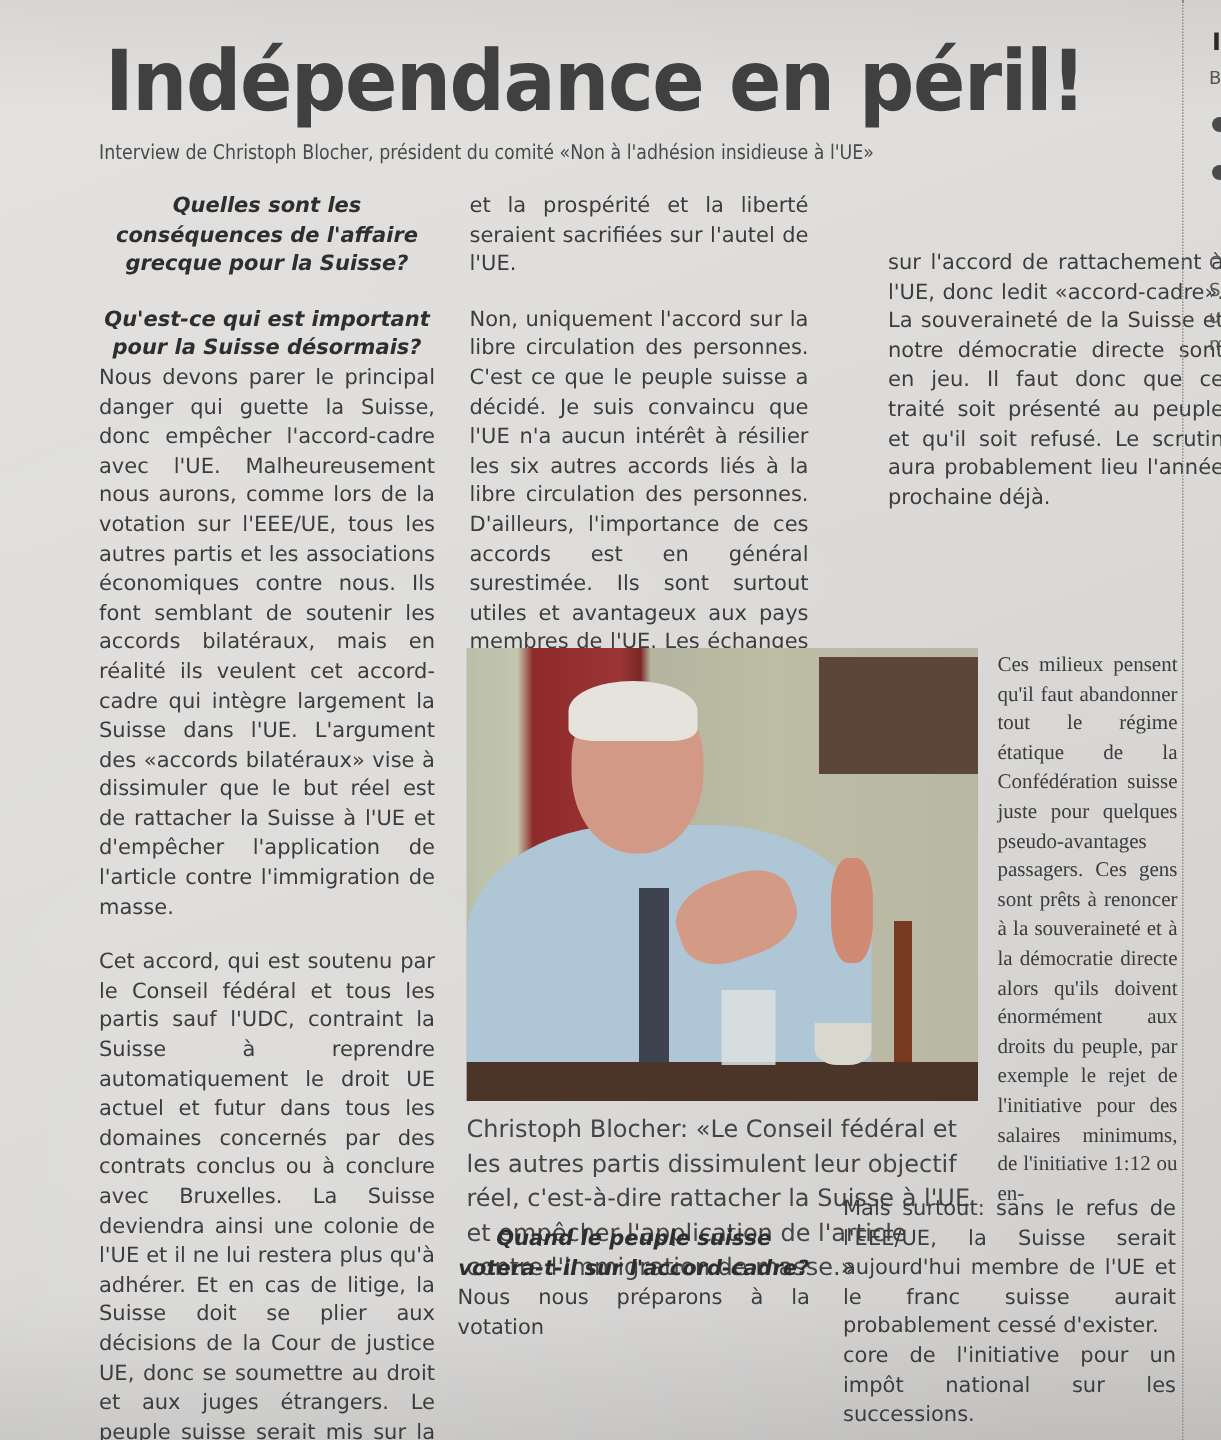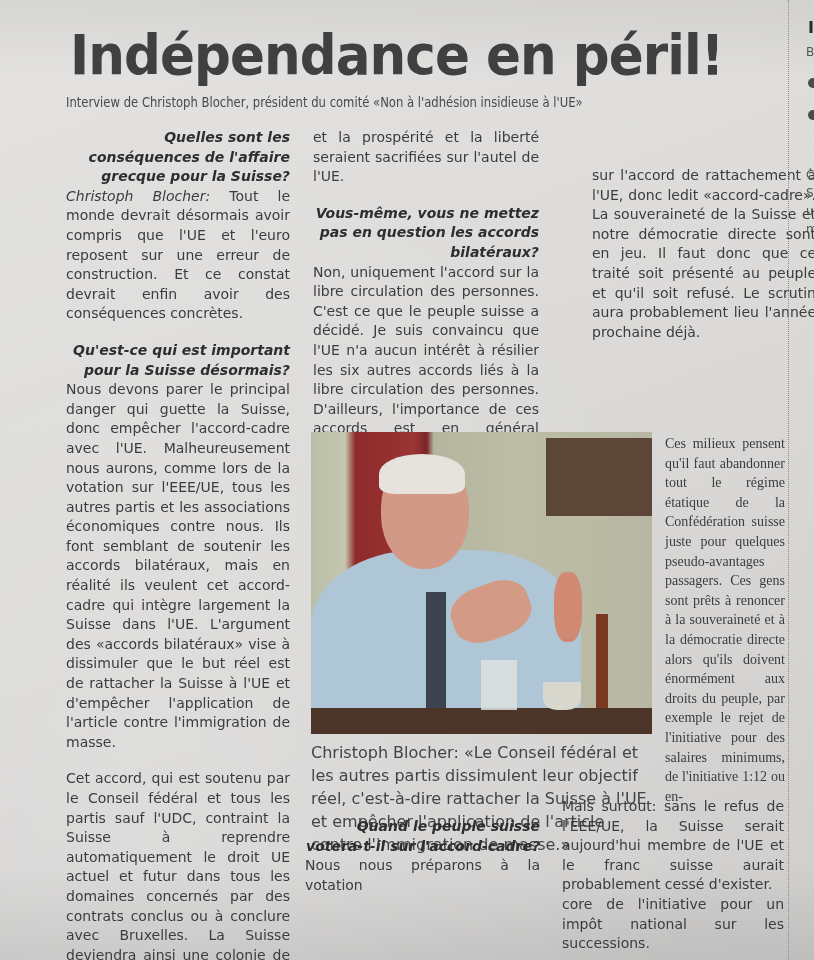--- a/index.html
+++ b/index.html
@@ -22,21 +22,21 @@
   }
   .subtitle {
     position:absolute; left:66px; top:94px; font-size:13.5px; color:#4a4a4a;
     transform: scaleX(0.86); transform-origin:left top; white-space:nowrap;
   }
   .col {
     position:absolute; font-size:14px; line-height:19.6px; text-align:justify;
     color:#3d3c3c;
   }
   .col p { margin:0; }
-  .q { font-weight:bold; font-style:italic; color:#2f2e2e; margin:0; text-align:right; }
+  .q { font-weight:bold; font-style:italic; color:#2f2e2e; margin:0; text-align:center; }
   .gap { height:17px; }
   .photo {
     position:absolute; left:311px; top:432px; width:341px; height:302px;
     background: linear-gradient(90deg, #b9bfa7 0%, #c4c6ae 10%, #8e2a2a 13%, #9c3535 30%, #7a2626 34%, #b4b59e 36%, #bdbda6 60%, #b8b7a3 100%);
     overflow:hidden;
   }
   .photo .painting { position:absolute; left:235px; top:6px; width:112px; height:78px; background:#5b4638; }
   .photo .head { position:absolute; left:70px; top:25px; width:88px; height:112px; border-radius:45% 45% 48% 48%; background:#d29a86; }
   .photo .hair { position:absolute; left:68px; top:22px; width:86px; height:40px; border-radius:50% 50% 20% 20%; background:#e6e3dc; }
   .photo .body { position:absolute; left:0; top:118px; width:270px; height:190px; border-radius:40% 40% 0 0; background:#aec6d6; }
@@ -62,32 +62,30 @@
 </head>
 <body>
 
 <div class="shade"></div>
 
 <div class="title">Indépendance en péril!</div>
 <div class="subtitle">Interview de Christoph Blocher, président du comité «Non à l'adhésion insidieuse à l'UE»</div>
 
 <div class="col" style="left:66px; top:128px; width:224px;">
   <p class="q">Quelles sont les conséquences de l'affaire grecque pour la Suisse?</p>
-  <p><i>Christoph Blocher:</i><span> Tout le monde devrait désormais avoir compris que l'UE et l'euro reposent sur une erreur de construction. Et ce constat devrait enfin avoir des conséquences concrètes.</span></p>
   <div class="gap"></div>
   <p class="q">Qu'est-ce qui est important pour la Suisse désormais?</p>
   <p>Nous devons parer le principal danger qui guette la Suisse, donc empêcher l'accord-cadre avec l'UE. Malheureusement nous aurons, comme lors de la votation sur l'EEE/UE, tous les autres partis et les associations économiques contre nous. Ils font semblant de soutenir les accords bilatéraux, mais en réalité ils veulent cet accord-cadre qui intègre largement la Suisse dans l'UE. L'argument des «accords bilatéraux» vise à dissimuler que le but réel est de rattacher la Suisse à l'UE et d'empêcher l'application de l'article contre l'immigration de masse.</p>
   <div class="gap"></div>
   <p>Cet accord, qui est soutenu par le Conseil fédéral et tous les partis sauf l'UDC, contraint la Suisse à reprendre automatiquement le droit UE actuel et futur dans tous les domaines concernés par des contrats conclus ou à conclure avec Bruxelles. La Suisse deviendra ainsi une colonie de l'UE et il ne lui restera plus qu'à adhérer. Et en cas de litige, la Suisse doit se plier aux décisions de la Cour de justice UE, donc se soumettre au droit et aux juges étrangers. Le peuple suisse serait mis sur la touche, la Suisse affaiblie</p>
 </div>
 
 <div class="col" style="left:313px; top:128px; width:226px;">
   <p>et la prospérité et la liberté seraient sacrifiées sur l'autel de l'UE.</p>
   <div class="gap"></div>
-  <p class="q">Vous-même, vous ne mettez pas en question les accords bilatéraux?</p>
   <p>Non, uniquement l'accord sur la libre circulation des personnes. C'est ce que le peuple suisse a décidé. Je suis convaincu que l'UE n'a aucun intérêt à résilier les six autres accords liés à la libre circulation des personnes. D'ailleurs, l'importance de ces accords est en général surestimée. Ils sont surtout utiles et avantageux aux pays membres de l'UE. Les échanges commerciaux bilatéraux sont protégés par l'ac-</p>
 </div>
 
 <div class="photo">
   <div class="painting"></div>
   <div class="body"></div>
   <div class="tie"></div>
   <div class="head"></div>
   <div class="hair"></div>
   <div class="hand1"></div>

